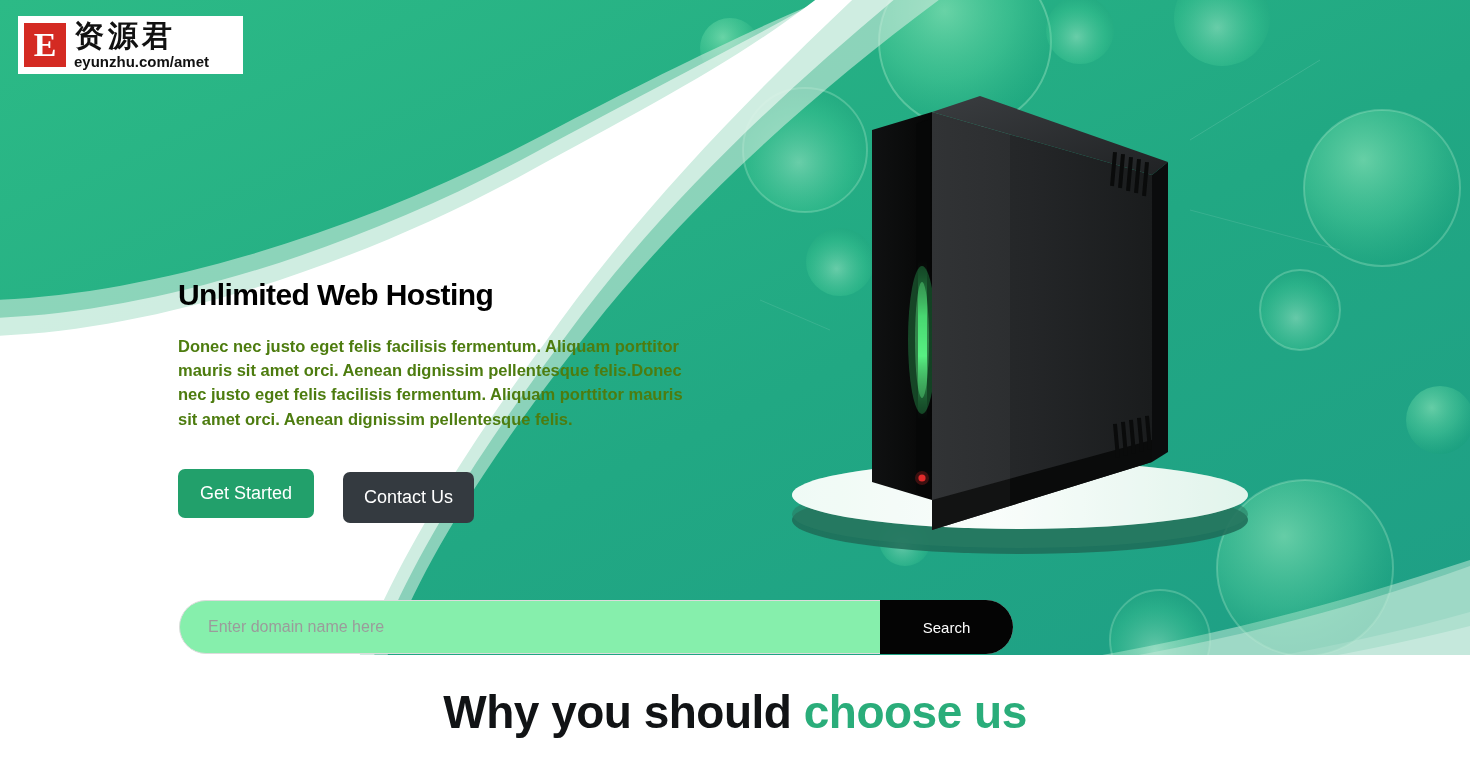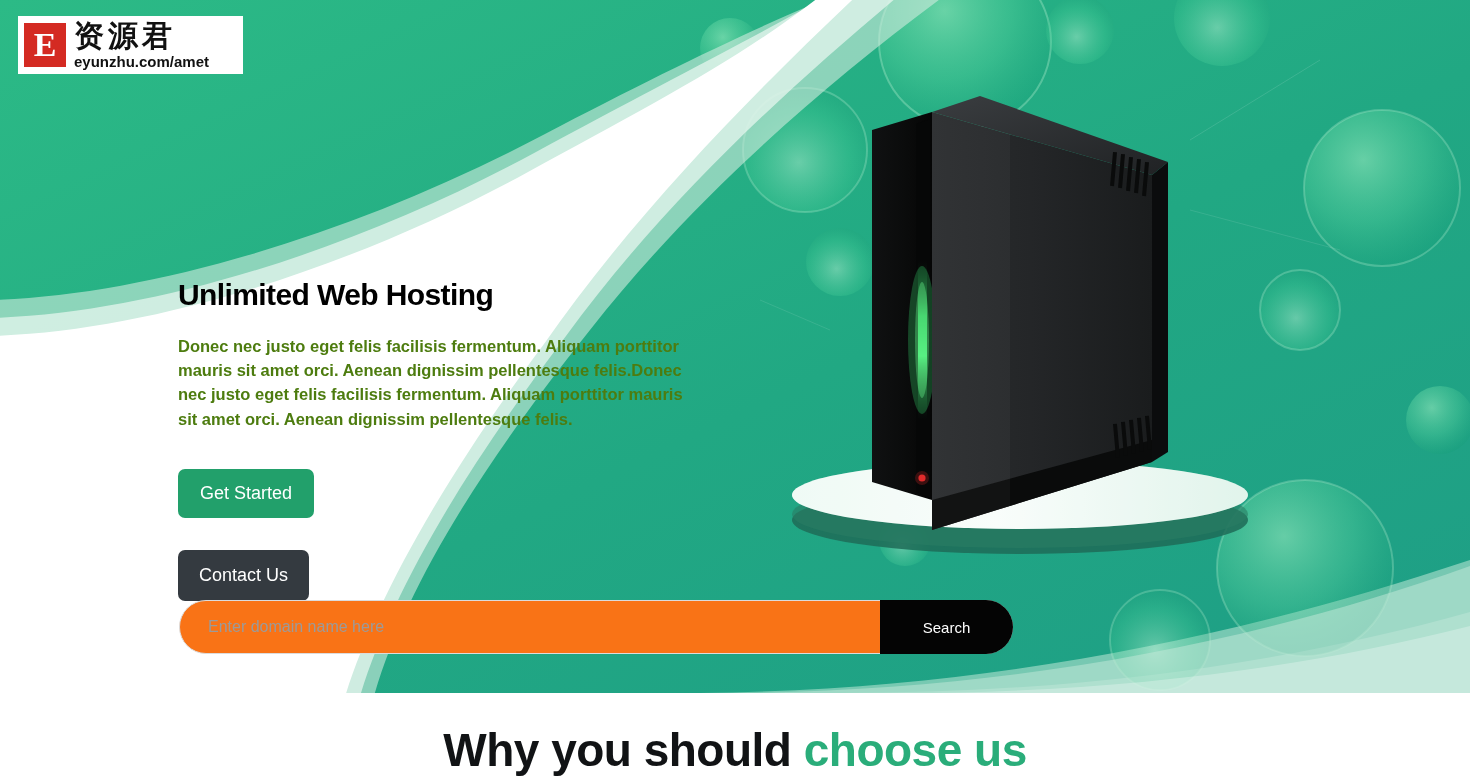--- a/index.html
+++ b/index.html
@@ -172,21 +172,20 @@
     line-height: 1.48;
     color: #4d7c0f;
     font-weight: 600;
   }
 
   .hero-actions {
     margin-top: 38px;
     display: flex;
     align-items: flex-start;
     gap: 29px;
-    flex-direction: column;
   }
 
   .btn {
     border: none;
     cursor: pointer;
     font-family: "Liberation Sans", sans-serif;
     color: #ffffff;
     white-space: nowrap;
   }
   .btn-primary {
@@ -212,21 +211,21 @@
     height: 54px;
     z-index: 30;
   }
   .search-field {
     position: absolute;
     left: 0; top: 0;
     width: 834px;
     height: 54px;
     border: 1px solid #dcdcdc;
     border-radius: 28px;
-    background: #f97316;
+    background: #86efac;
     font-family: "Liberation Sans", sans-serif;
     font-size: 16px;
     color: #2c2c2c;
     padding: 0 160px 0 28px;
     outline: none;
   }
   .search-field::placeholder { color: #9b9b9b; }
   .search-btn {
     position: absolute;
     right: 0; top: 0;
@@ -238,21 +237,21 @@
     color: #ffffff;
     font-size: 15px;
     font-family: "Liberation Sans", sans-serif;
     cursor: pointer;
   }
 
   
   .why-section {
     position: absolute;
     left: 0;
-    top: 693px;
+    top: 655px;
     width: 1470px;
     height: 87px;
     background: #ffffff;
     display: flex;
     justify-content: center;
   }
   .why-title {
     margin-top: 32px;
     font-size: 46px;
     font-weight: bold;

